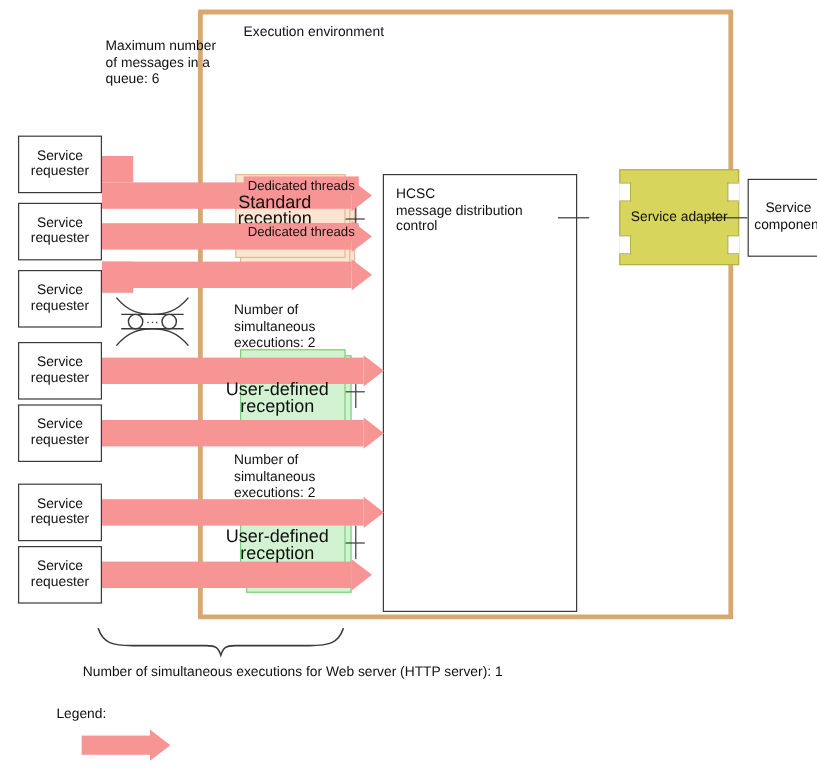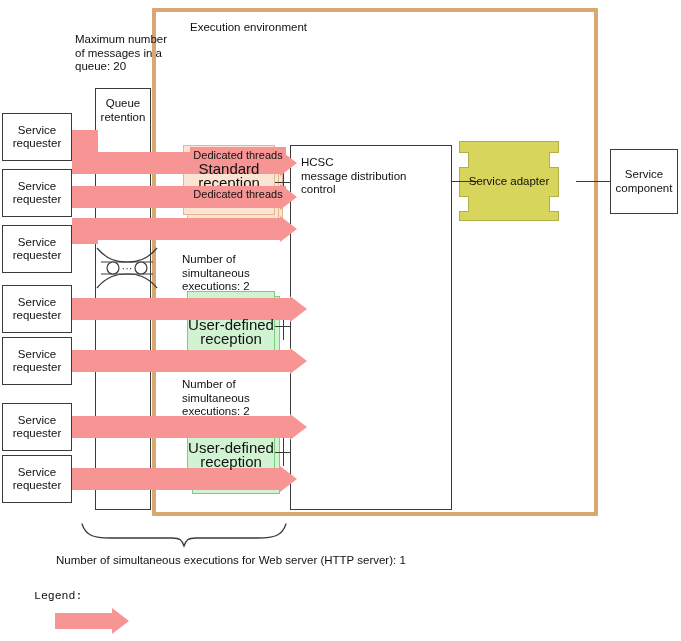--- a/index.html
+++ b/index.html
@@ -11,21 +11,21 @@
     font-family: "Liberation Sans", sans-serif;
     color: #1a1a1a;
   }
   #stage {
     position: relative;
     width: 681px;
     height: 641px;
     overflow: hidden;
     background: #ffffff;
   }
-  .abs { position: absolute; }
+  .abs { position: absolute; margin-left: 13px; }
 
   
   .wbox {
     box-sizing: border-box;
     background: #ffffff;
     border: 1.4px solid #3a3a3a;
     display: flex;
     align-items: center;
     justify-content: center;
     text-align: center;
@@ -130,26 +130,22 @@
 </head>
 <body>
 
 <div id="stage">
 
   <div class="abs exec-frame" style="left:152px; top:8px; width:446px; height:508px;"></div>
   <div class="abs lbl" style="left:190px; top:21px;">Execution environment</div>
 
   <div class="abs lbl" style="left:75px; top:33px;">Maximum number
 of messages in a
-queue: 20</div>
-
-  <div class="abs wbox" style="left:95px; top:88px; width:56px; height:422px; align-items:flex-start; padding-top:8px;">
-    <span style="white-space:pre-line;">Queue
-retention</span>
-  </div>
+queue: 6</div>
+
 
   <div class="abs wbox" style="left:2px; top:113px; width:70px; height:48px;">
     <span style="white-space:pre-line;">Service
 requester</span>
   </div>
   <div class="abs wbox" style="left:2px; top:169px; width:70px; height:48px;">
     <span style="white-space:pre-line;">Service
 requester</span>
   </div>
   <div class="abs wbox" style="left:2px; top:225px; width:70px; height:48px;">
@@ -189,36 +185,36 @@
 reception</div>
 
   <div class="abs lbl" style="left:182px; top:378px;">Number of
 simultaneous
 executions: 2</div>
   <div class="abs stack-layer usr-layer" style="left:192px; top:424px; width:88px; height:70px;"></div>
   <div class="abs stack-layer usr-layer" style="left:187px; top:419px; width:88px; height:70px;"></div>
   <div class="recep-title" style="left:187px; top:441px; width:88px;">User-defined
 reception</div>
 
-  <div class="abs wbox" style="left:290px; top:145px; width:162px; height:365px; align-items:flex-start; justify-content:flex-start; padding:10px 0 0 10px; text-align:left;">
+  <div class="abs wbox" style="left:306px; top:145px; width:162px; height:365px; align-items:flex-start; justify-content:flex-start; padding:10px 0 0 10px; text-align:left;">
     <span style="white-space:pre-line; text-align:left;">HCSC
 message distribution
 control</span>
   </div>
 
   <div class="abs hline" style="left:275px; top:182px; width:16px;"></div>
   <div class="abs vline" style="left:283px; top:168px; height:28px;"></div>
 
   <div class="abs hline" style="left:275px; top:326px; width:16px;"></div>
   <div class="abs vline" style="left:283px; top:312px; height:28px;"></div>
 
   <div class="abs hline" style="left:275px; top:452px; width:16px;"></div>
   <div class="abs vline" style="left:283px; top:438px; height:28px;"></div>
 
-  <div class="abs adapter" style="left:459px; top:141px; width:100px; height:80px;">
+  <div class="abs adapter" style="left:503px; top:141px; width:100px; height:80px;">
     <span class="adapter-label">Service adapter</span>
     <span class="adapter-notch" style="left:-1px; top:10px; width:10px; height:16px; border-left:none;"></span>
     <span class="adapter-notch" style="left:-1px; top:54px; width:10px; height:16px; border-left:none;"></span>
     <span class="adapter-notch" style="right:-1px; top:10px; width:10px; height:16px; border-right:none;"></span>
     <span class="adapter-notch" style="right:-1px; top:54px; width:10px; height:16px; border-right:none;"></span>
   </div>
   <div class="abs hline" style="left:452px; top:181px; width:26px;"></div>
   <div class="abs hline" style="left:576px; top:181px; width:34px;"></div>
 
   <div class="abs wbox" style="left:610px; top:149px; width:68px; height:65px;">
@@ -265,19 +261,19 @@
     <circle cx="46" cy="22" r="6" fill="#ffffff" stroke="#3a3a3a" stroke-width="1.2"></circle>
     <text x="32" y="26" font-family="Liberation Sans, sans-serif" font-size="11" fill="#3a3a3a" text-anchor="middle">···</text>
   </svg>
 
   <svg class="deco" width="210" height="28" style="left:80px; top:520px;">
     <path d="M2,4 C6,16 14,18 30,18 L92,18 C100,18 102,20 104,26
              C106,20 108,18 116,18 L178,18 C194,18 202,16 206,4" fill="none" stroke="#3a3a3a" stroke-width="1.3" stroke-linecap="round"></path>
   </svg>
   <div class="abs lbl" style="left:56px; top:554px;">Number of simultaneous executions for Web server (HTTP server): 1</div>
 
-  <div class="abs lbl" style="left:34px; top:589px;font-family:Liberation Mono, monospace;">Legend:</div>
+  <div class="abs lbl" style="left:34px; top:589px;">Legend:</div>
   <div class="abs arrow-shaft" style="left:55px; top:613px; width:57px; height:16px;"></div>
   <div class="abs" style="left:112px; top:608px; width:0; height:0;
               border-top:13px solid transparent; border-bottom:13px solid transparent;
               border-left:17px solid #f79494;"></div>
 
 </div>
 
 </body></html>

